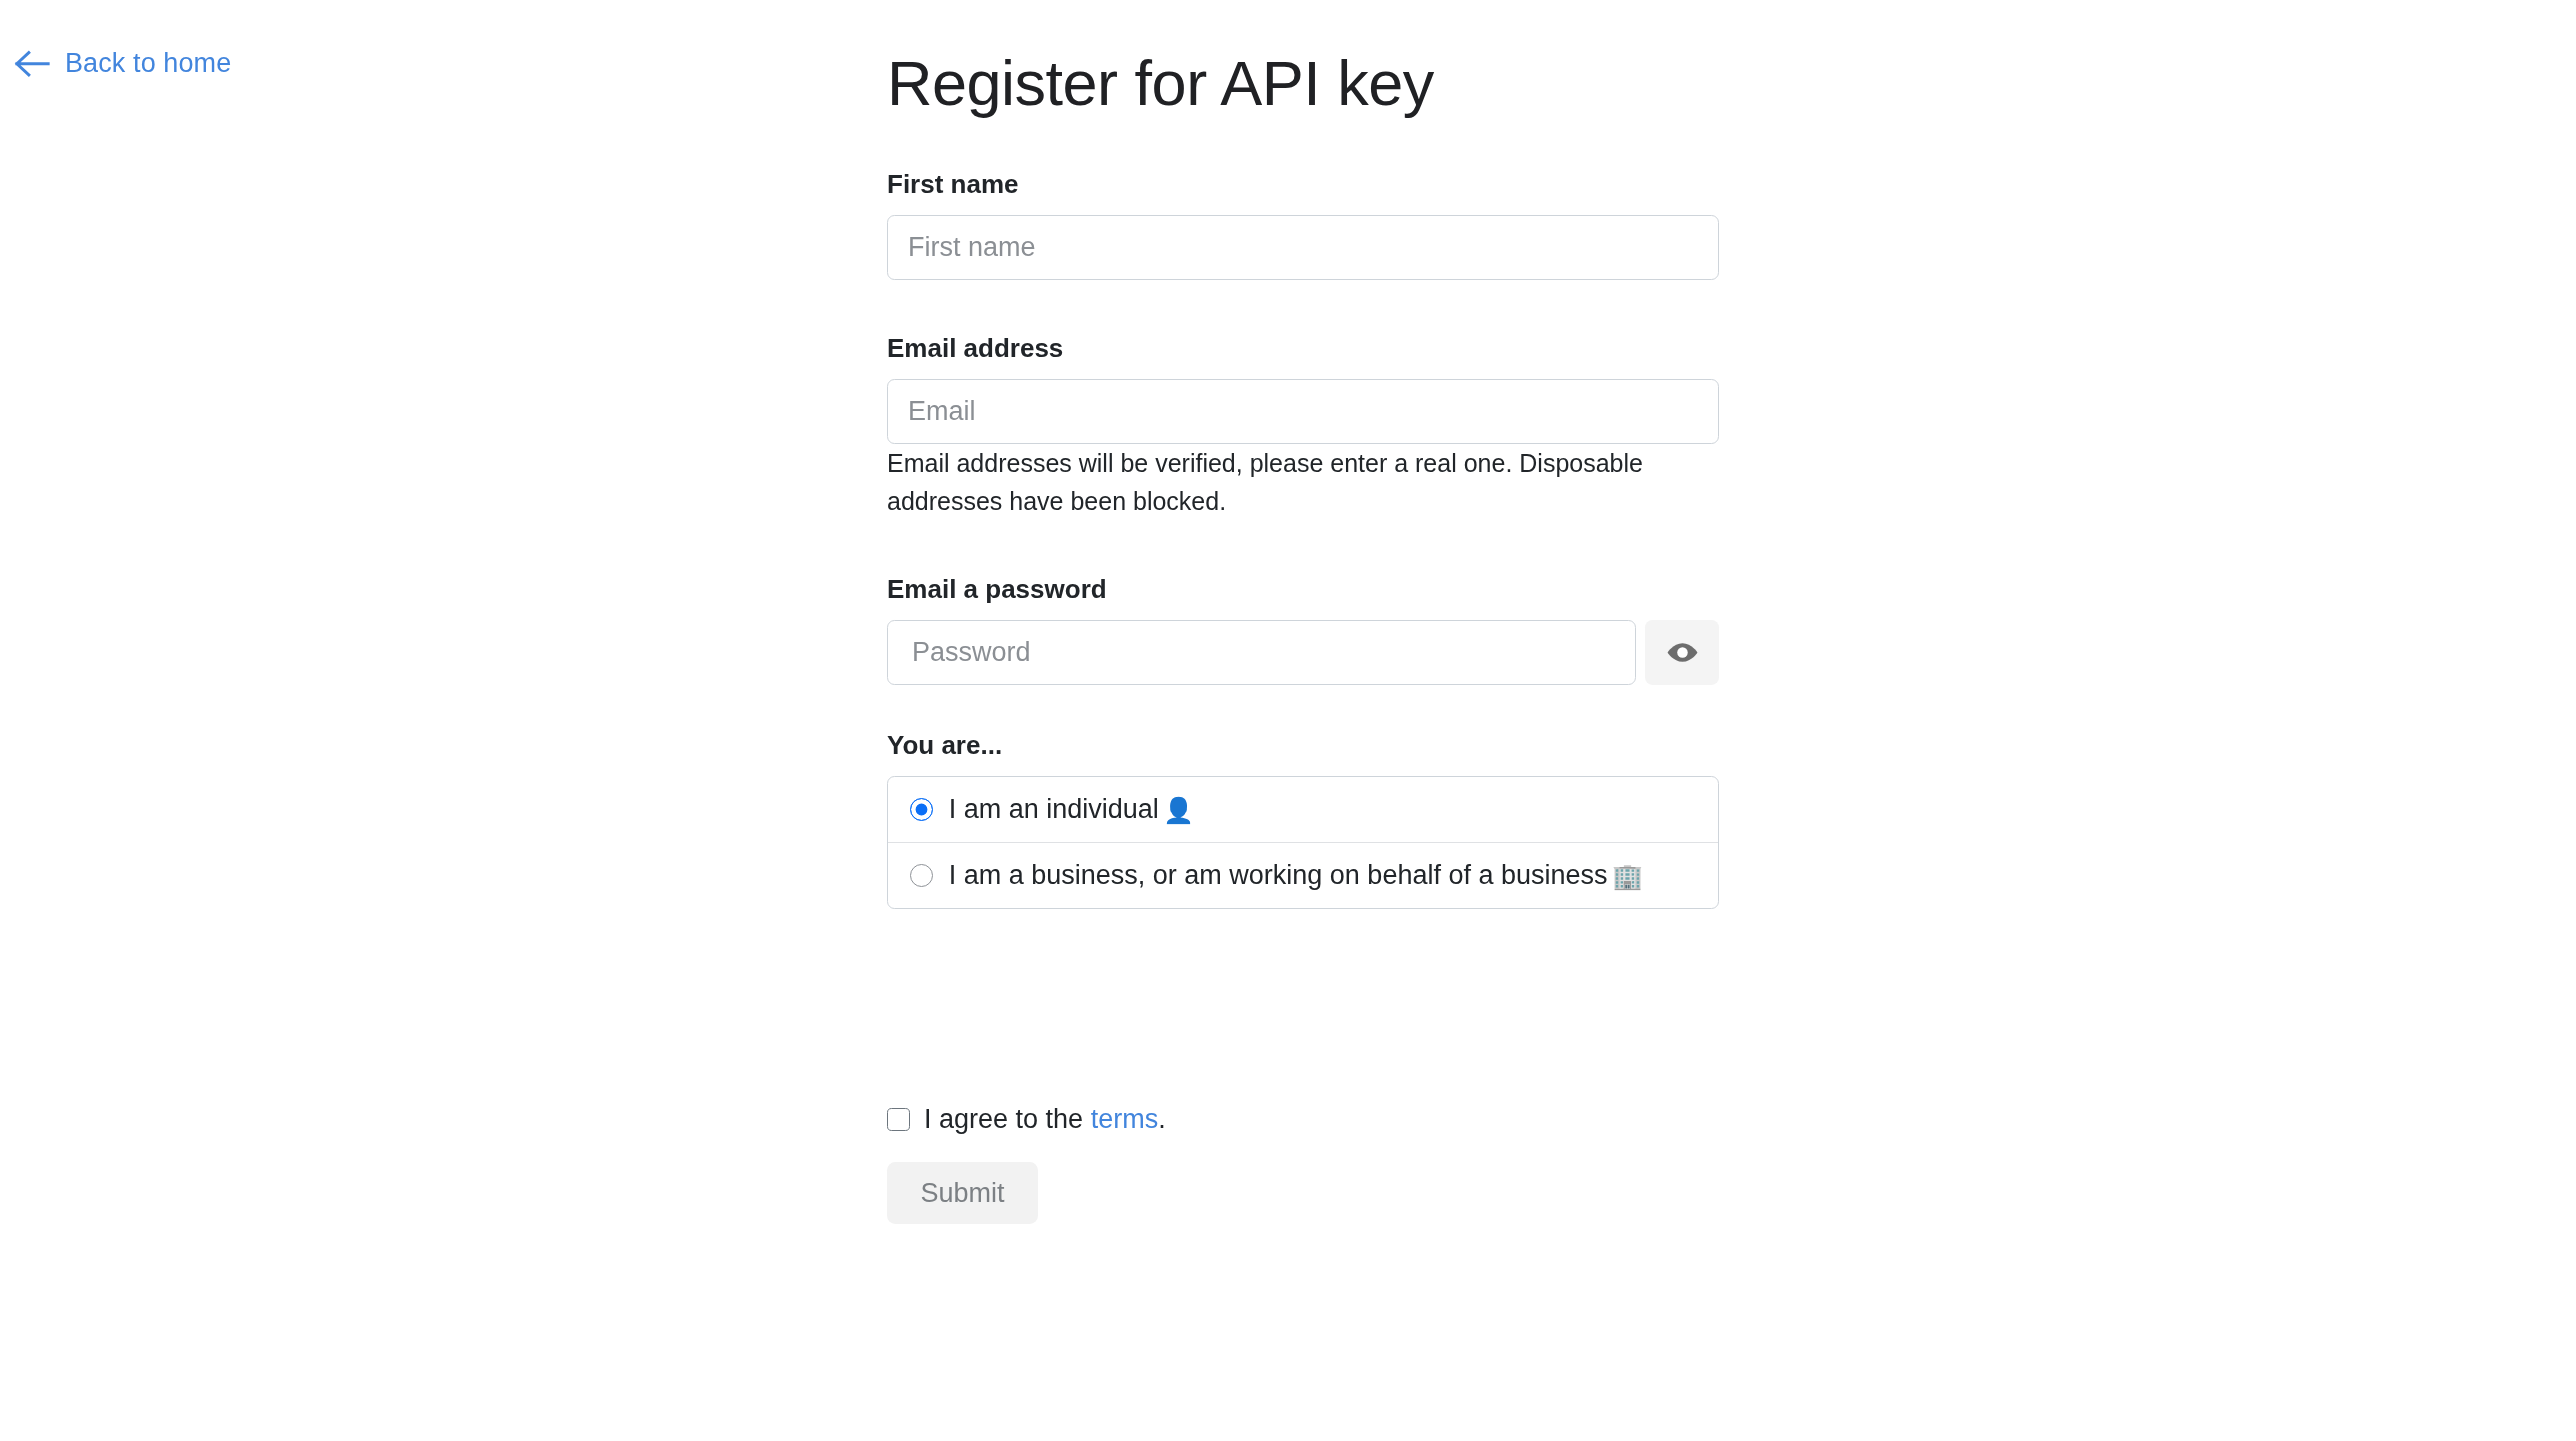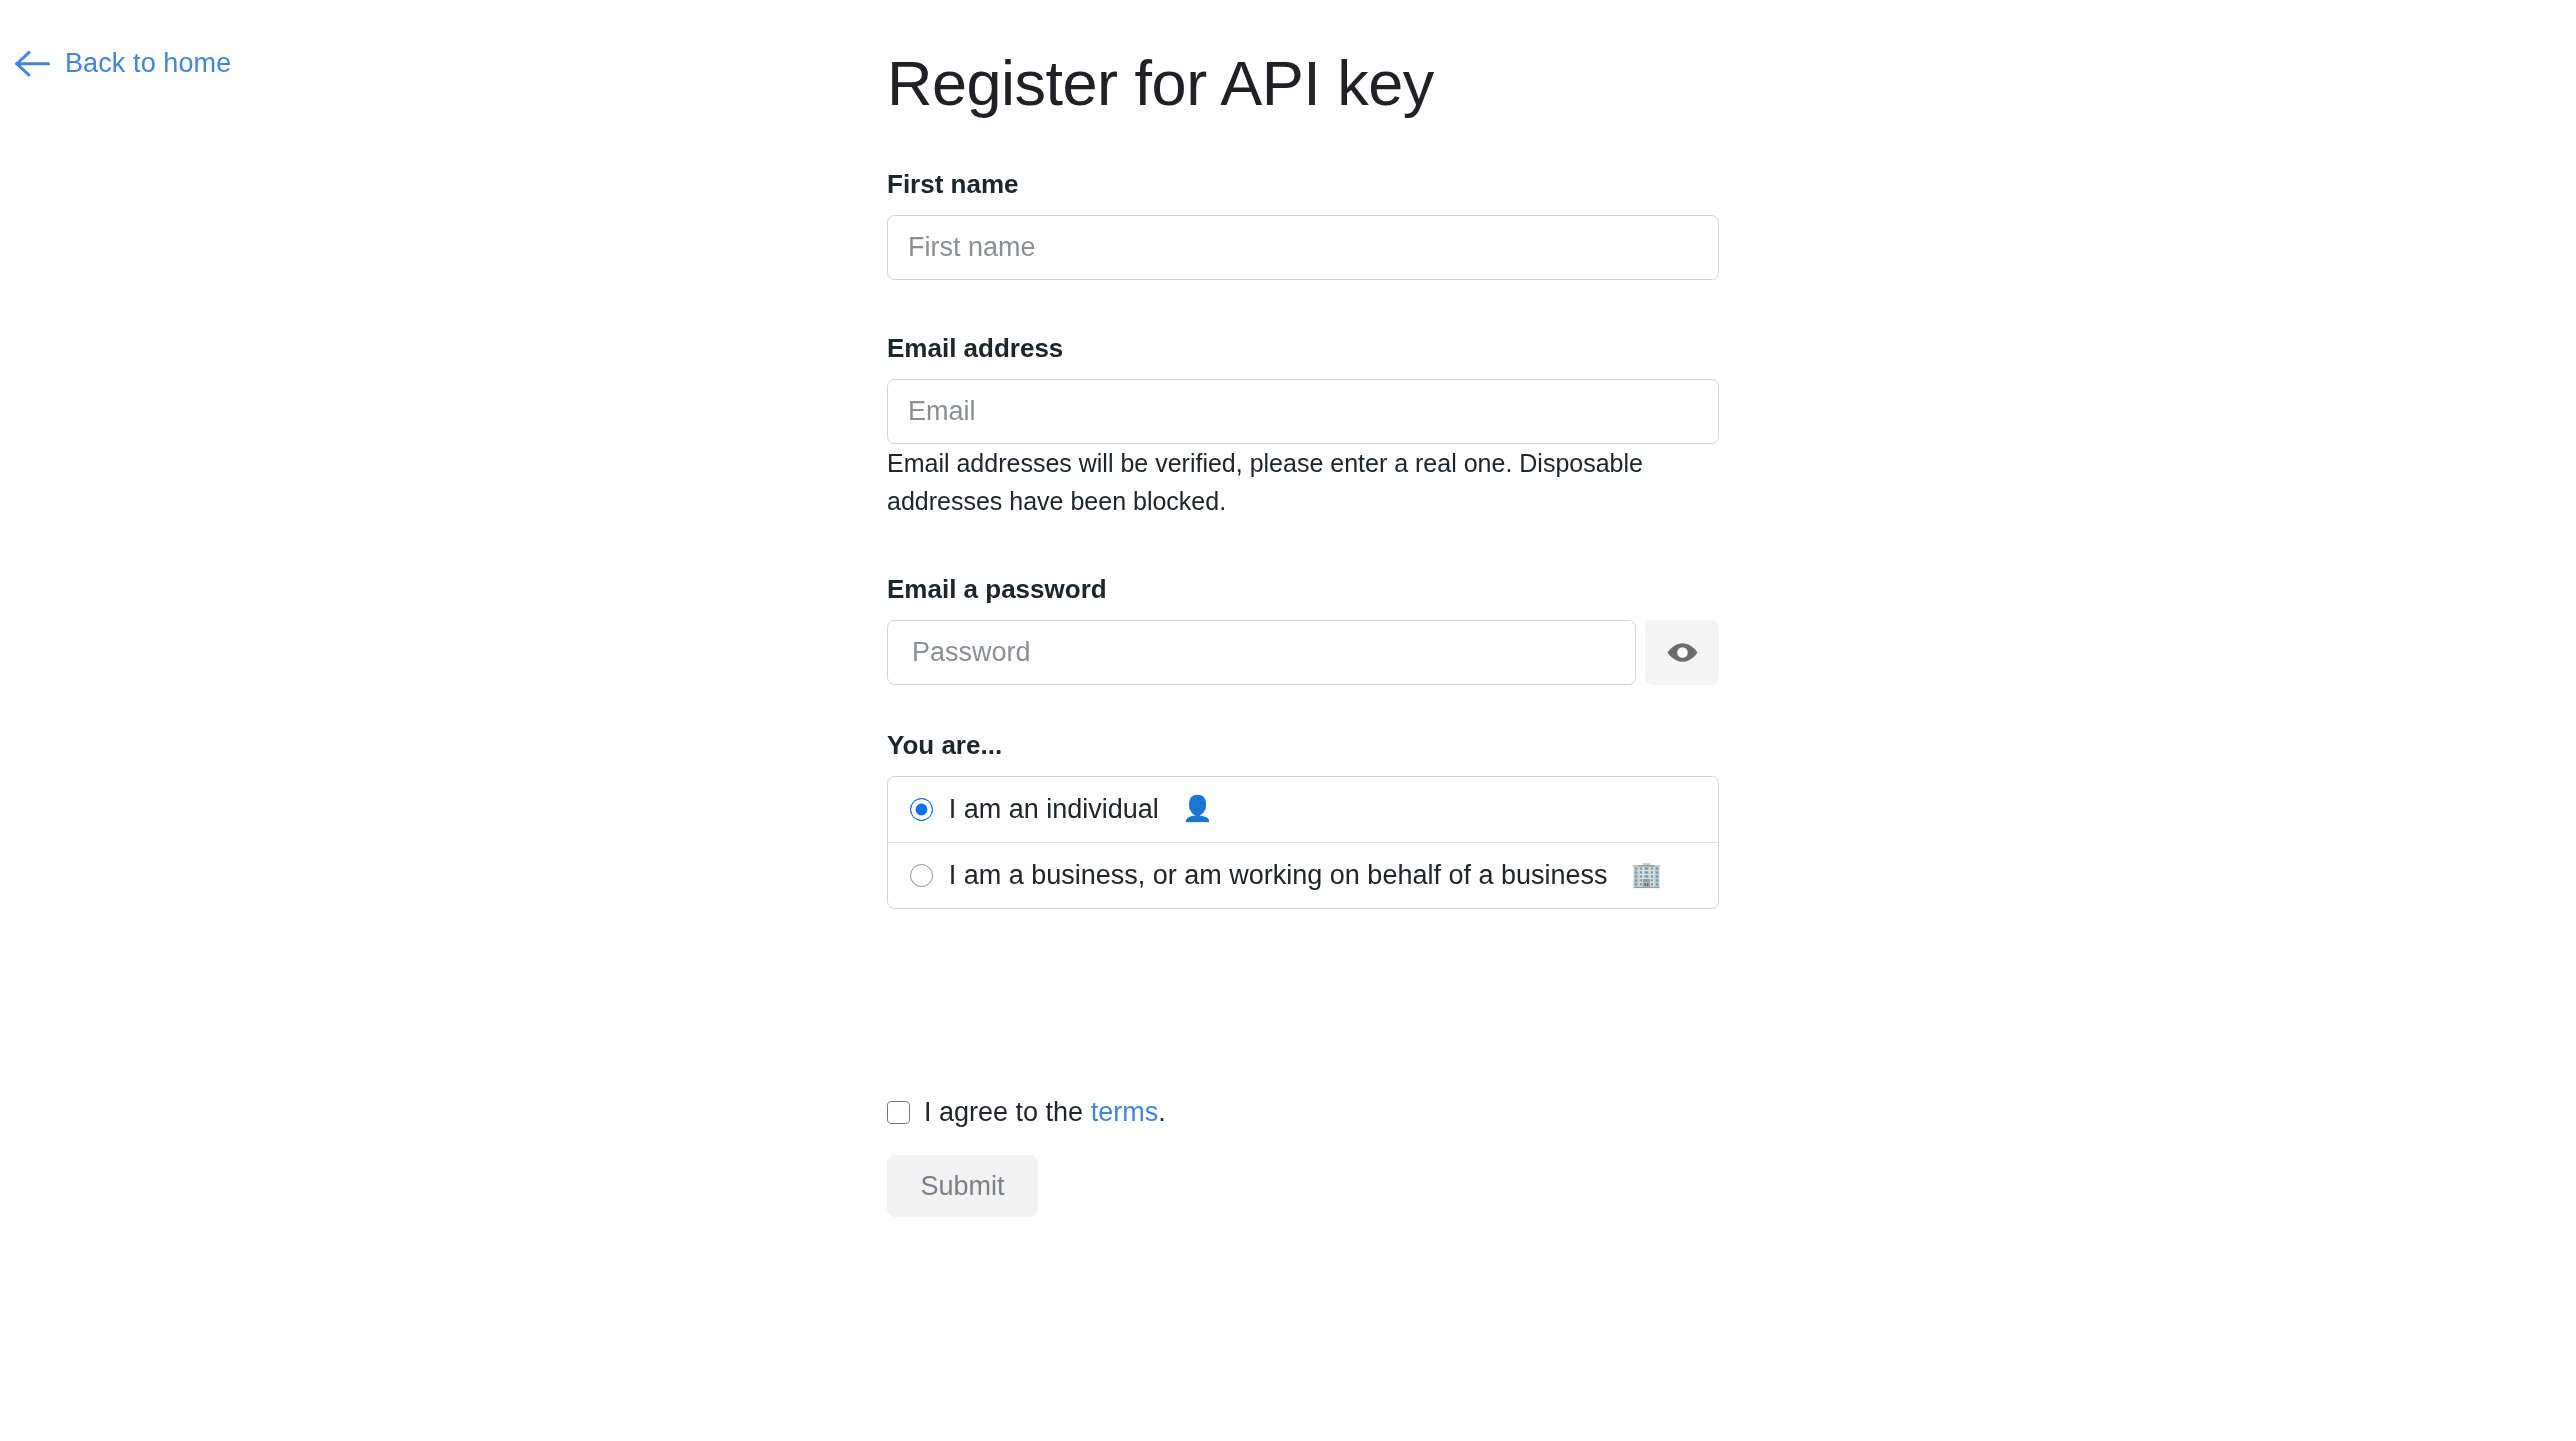--- a/index.html
+++ b/index.html
@@ -154,40 +154,40 @@
     flex: 0 0 auto;
     position: relative;
   }
   .radio-item.selected .radio-mark {
     border: 0.9px solid #0b6ff7;
     background: #0b6ff7;
     box-shadow: inset 0 0 0 4.6px #ffffff;
   }
   .radio-label {
     display: inline-flex;
-    align-items: flex-start;
-    gap: 24px;
+    align-items: flex-end;
+    gap: 5px;
     line-height: 1;
   }
   .radio-emoji {
     font-size: 25px;
     line-height: 1;
   }
 
   
   .widget-gap { height: 182px; }
 
   
   .terms-row {
     display: flex;
     align-items: center;
     gap: 14px;
     font-size: 27px;
     color: #212529;
-    margin-top: 5px;
+    margin-top: 12px;
   }
   .checkbox-mark {
     box-sizing: border-box;
     width: 23px;
     height: 23px;
     border: 0.9px solid #6c757d;
     border-radius: 4.6px;
     background: #fff;
     flex: 0 0 auto;
     cursor: pointer;

